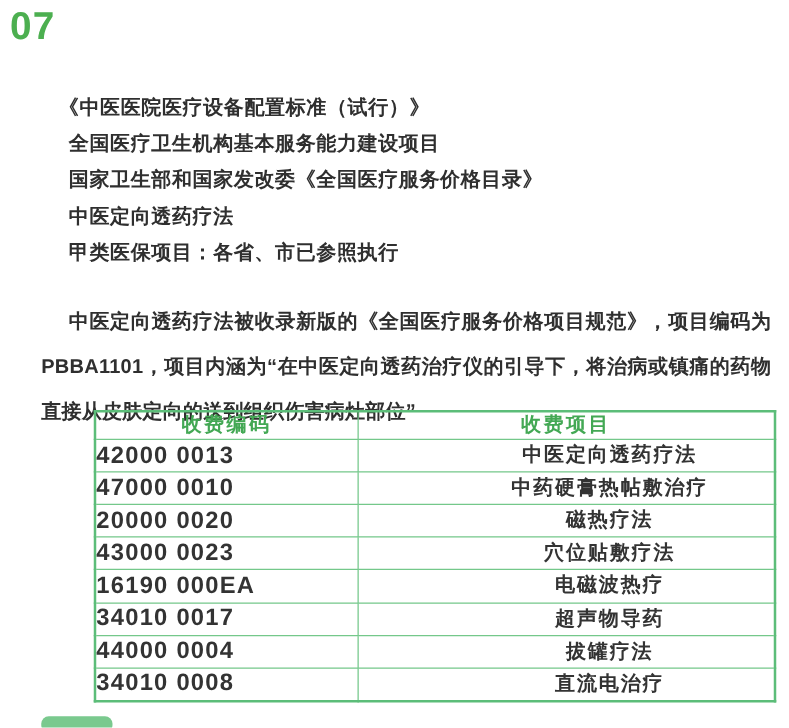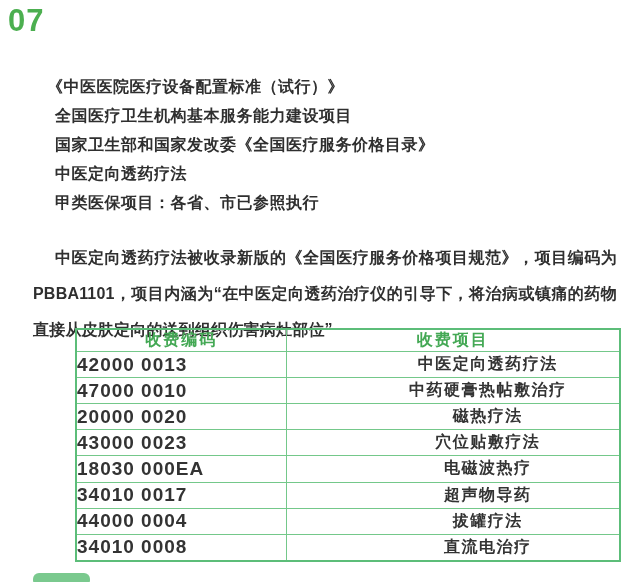--- a/index.html
+++ b/index.html
@@ -90,21 +90,21 @@
       </tr>
       <tr>
         <td class="code">20000 0020</td>
         <td class="item">磁热疗法</td>
       </tr>
       <tr>
         <td class="code">43000 0023</td>
         <td class="item">穴位贴敷疗法</td>
       </tr>
       <tr>
-        <td class="code">18030 000EA</td>
+        <td class="code">16190 000EA</td>
         <td class="item">电磁波热疗</td>
       </tr>
       <tr>
         <td class="code">34010 0017</td>
         <td class="item">超声物导药</td>
       </tr>
       <tr>
         <td class="code">44000 0004</td>
         <td class="item">拔罐疗法</td>
       </tr>

